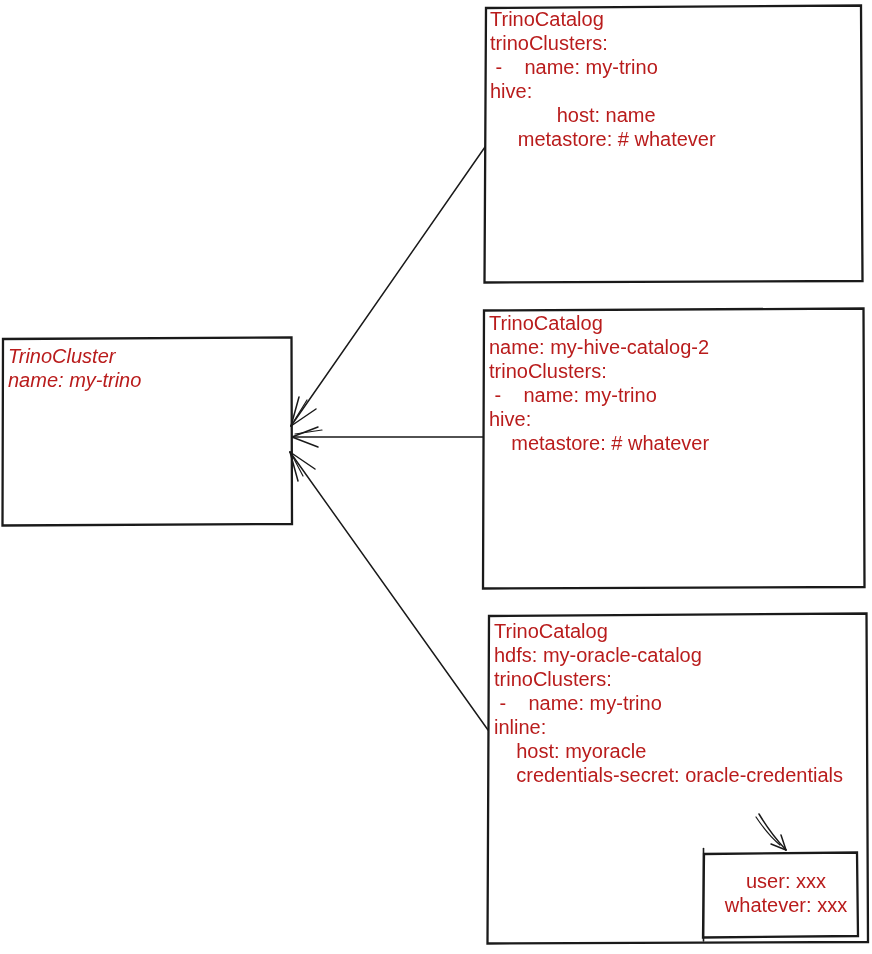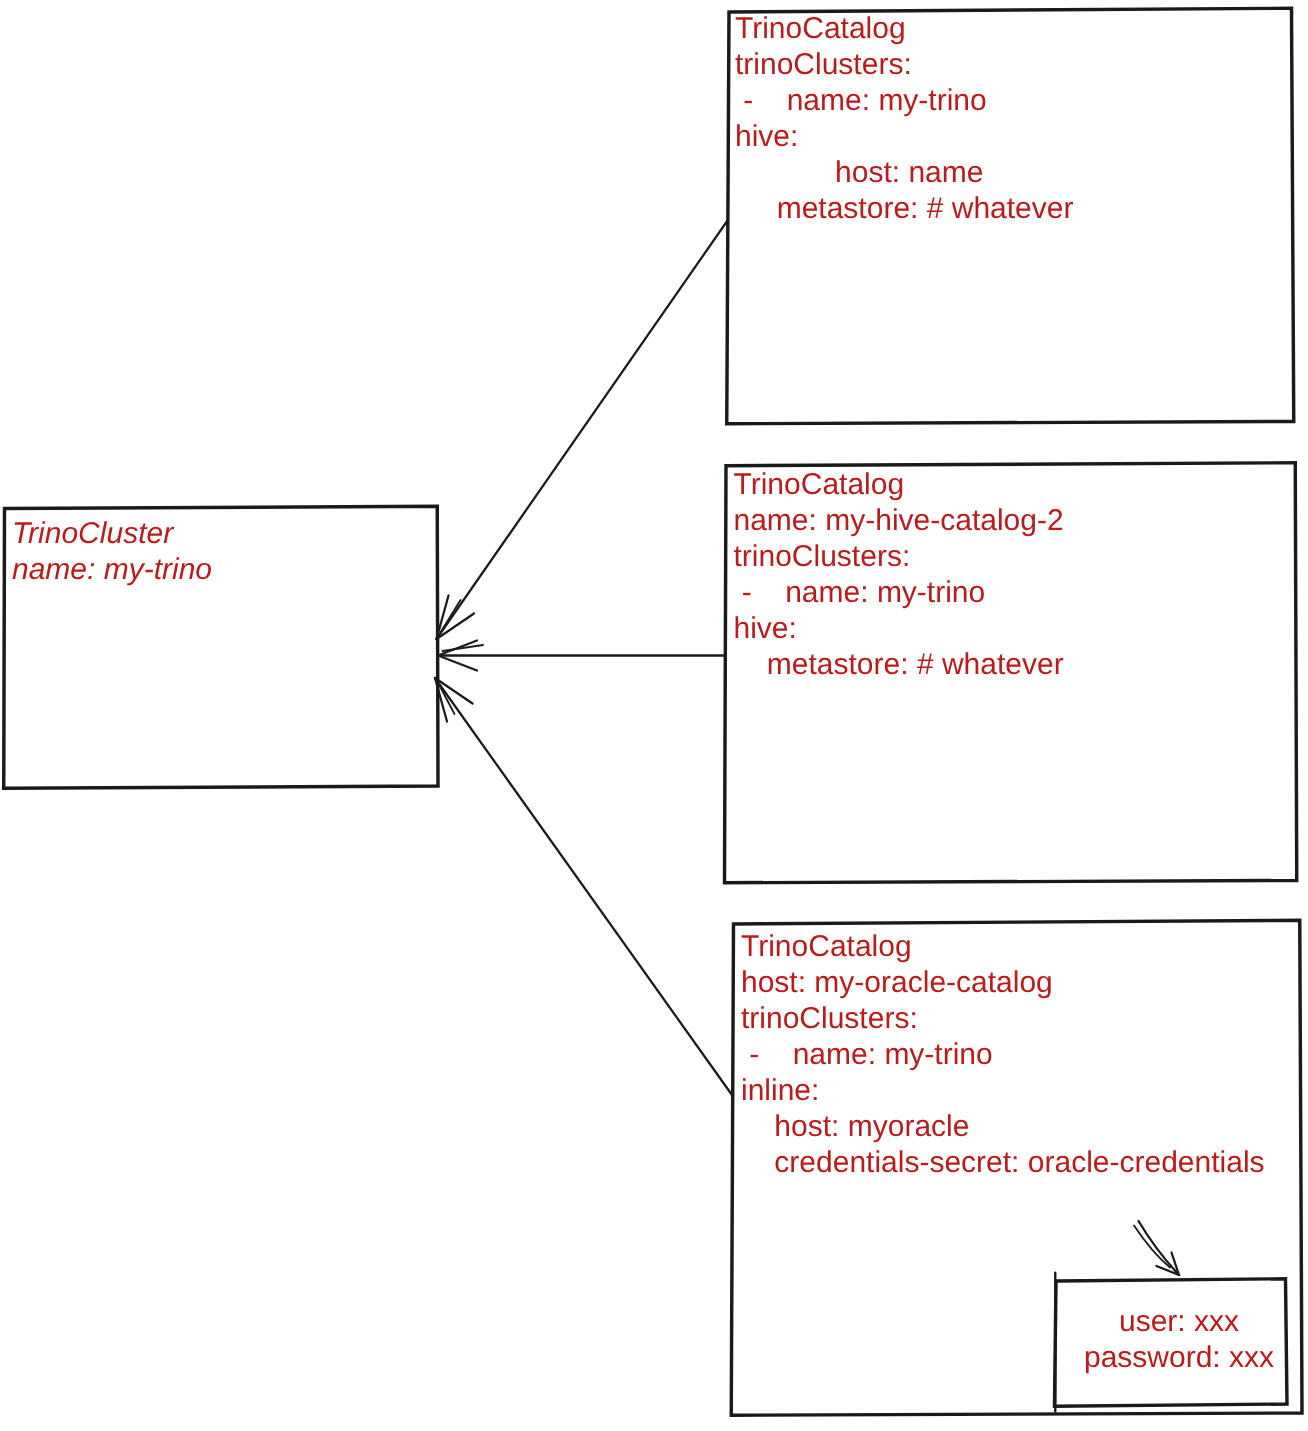--- a/index.html
+++ b/index.html
@@ -97,26 +97,26 @@
     <div class="tline">TrinoCatalog</div>
     <div class="tline">name: my-hive-catalog-2</div>
     <div class="tline">trinoClusters:</div>
     <div class="tline"> -    name: my-trino</div>
     <div class="tline">hive:</div>
     <div class="tline">    metastore: # whatever</div>
   </div>
 
   <div class="node-text" style="left:494px; top:619px;">
     <div class="tline">TrinoCatalog</div>
-    <div class="tline">host: my-oracle-catalog</div>
+    <div class="tline">hdfs: my-oracle-catalog</div>
     <div class="tline">trinoClusters:</div>
     <div class="tline"> -    name: my-trino</div>
     <div class="tline">inline:</div>
     <div class="tline">    host: myoracle</div>
     <div class="tline">    credentials-secret: oracle-credentials</div>
   </div>
 
   <div class="node-text secret-text" style="left:703px; top:869px; width:166px;">
     <div class="tline">user: xxx</div>
-    <div class="tline">password: xxx</div>
+    <div class="tline">whatever: xxx</div>
   </div>
 
 </div>
 
 </body></html>

